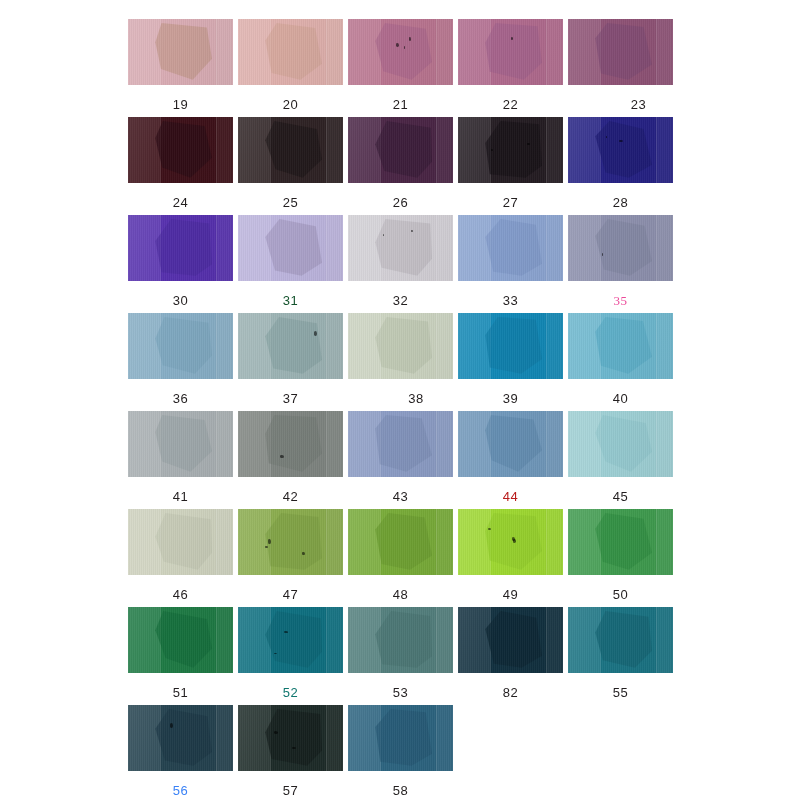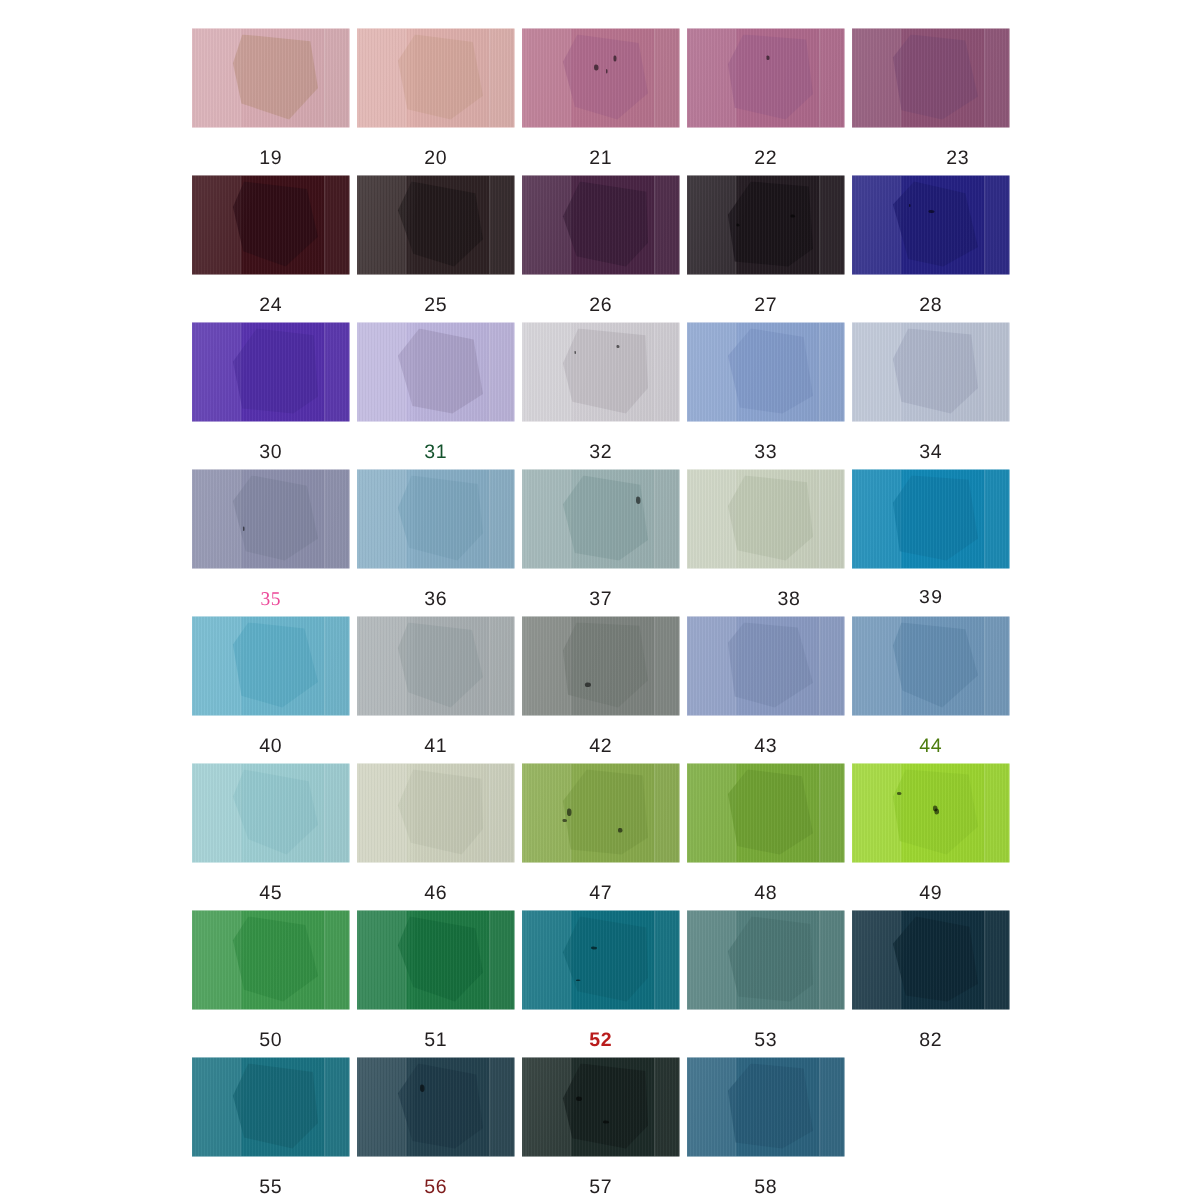--- a/index.html
+++ b/index.html
@@ -317,32 +317,20 @@
           <div class="band-right"></div>
           <div class="band-seam"></div>
           <div class="band-seam2"></div>
           <div class="patch" style="background: rgb(126, 151, 198); opacity: 0.68; clip-path: polygon(27% 0%, 89% 10%, 100% 79%, 64% 100%, 14% 93%, 0% 32%);"></div>
           <div class="texture"></div>
           <div class="vignette"></div>
         </div>
         <div class="swatch-label" style="color: rgb(35, 31, 32);">33</div>
       </div>
       <div class="swatch-cell">
-        <div class="swatch-chip" style="background: rgb(188, 196, 214);">
-          <div class="band-left"></div>
-          <div class="band-right"></div>
-          <div class="band-seam"></div>
-          <div class="band-seam2"></div>
-          <div class="patch" style="background: rgb(170, 178, 198); opacity: 0.83; clip-path: polygon(18% 0%, 92% 7%, 100% 70%, 68% 100%, 10% 86%, 0% 36%);"></div>
-          <div class="texture"></div>
-          <div class="vignette"></div>
-        </div>
-        <div class="swatch-label" style="color: rgb(35, 31, 32);">34</div>
-      </div>
-      <div class="swatch-cell">
         <div class="swatch-chip" style="background: rgb(141, 144, 173);">
           <div class="band-left"></div>
           <div class="band-right"></div>
           <div class="band-seam"></div>
           <div class="band-seam2"></div>
           <div class="patch" style="background: rgb(128, 132, 159); opacity: 0.68; clip-path: polygon(22% 0%, 87% 12%, 100% 74%, 61% 100%, 15% 89%, 0% 30%);"></div>
           <div class="texture"></div>
           <div class="vignette"></div>
           <div class="speck" style="left: 32%; top: 57%; width: 1.9px; height: 3px;"></div>
         </div>
@@ -388,21 +376,21 @@
       <div class="swatch-cell">
         <div class="swatch-chip" style="background: rgb(17, 136, 182);">
           <div class="band-left"></div>
           <div class="band-right"></div>
           <div class="band-seam"></div>
           <div class="band-seam2"></div>
           <div class="patch" style="background: rgb(15, 123, 166); opacity: 0.72; clip-path: polygon(22% 0%, 89% 5%, 100% 74%, 63% 100%, 8% 89%, 0% 32%);"></div>
           <div class="texture"></div>
           <div class="vignette"></div>
         </div>
-        <div class="swatch-label" style="color: rgb(35, 31, 32); font-family: Liberation Mono, monospace;">39</div>
+        <div class="swatch-label" style="color: rgb(35, 31, 32);">39</div>
       </div>
       <div class="swatch-cell">
         <div class="swatch-chip" style="background: rgb(108, 183, 206);">
           <div class="band-left"></div>
           <div class="band-right"></div>
           <div class="band-seam"></div>
           <div class="band-seam2"></div>
           <div class="patch" style="background: rgb(90, 171, 196); opacity: 0.75; clip-path: polygon(18% 0%, 84% 7%, 100% 70%, 58% 100%, 10% 86%, 0% 26%);"></div>
           <div class="texture"></div>
           <div class="vignette"></div>
@@ -449,21 +437,21 @@
       <div class="swatch-cell">
         <div class="swatch-chip" style="background: rgb(112, 152, 187);">
           <div class="band-left"></div>
           <div class="band-right"></div>
           <div class="band-seam"></div>
           <div class="band-seam2"></div>
           <div class="patch" style="background: rgb(95, 137, 173); opacity: 0.7; clip-path: polygon(10% 0%, 85% 8%, 100% 62%, 58% 100%, 11% 80%, 0% 27%);"></div>
           <div class="texture"></div>
           <div class="vignette"></div>
         </div>
-        <div class="swatch-label" style="color: #4d7c0f;">44</div>
+        <div class="swatch-label" style="color: #b91c1c;">44</div>
       </div>
       <div class="swatch-cell">
         <div class="swatch-chip" style="background: rgb(158, 207, 212);">
           <div class="band-left"></div>
           <div class="band-right"></div>
           <div class="band-seam"></div>
           <div class="band-seam2"></div>
           <div class="patch" style="background: rgb(140, 195, 201); opacity: 0.55; clip-path: polygon(13% 0%, 89% 14%, 100% 65%, 63% 100%, 18% 82%, 0% 32%);"></div>
           <div class="texture"></div>
           <div class="vignette"></div>
@@ -553,21 +541,21 @@
           <div class="band-left"></div>
           <div class="band-right"></div>
           <div class="band-seam"></div>
           <div class="band-seam2"></div>
           <div class="patch" style="background: rgb(11, 99, 115); opacity: 0.61; clip-path: polygon(20% 0%, 98% 13%, 100% 72%, 75% 100%, 17% 88%, 0% 42%);"></div>
           <div class="texture"></div>
           <div class="vignette"></div>
           <div class="speck" style="left: 34%; top: 69%; width: 3.6px; height: 1.5px;"></div>
           <div class="speck" style="left: 44%; top: 37%; width: 4px; height: 1.7px;"></div>
         </div>
-        <div class="swatch-label" style="color: #b91c1c; font-weight: bold;">52</div>
+        <div class="swatch-label" style="color: #0f766e;">52</div>
       </div>
       <div class="swatch-cell">
         <div class="swatch-chip" style="background: rgb(83, 127, 125);">
           <div class="band-left"></div>
           <div class="band-right"></div>
           <div class="band-seam"></div>
           <div class="band-seam2"></div>
           <div class="patch" style="background: rgb(74, 116, 114); opacity: 0.72; clip-path: polygon(28% 0%, 97% 9%, 100% 80%, 73% 100%, 12% 94%, 0% 41%);"></div>
           <div class="texture"></div>
           <div class="vignette"></div>
@@ -602,21 +590,21 @@
         <div class="swatch-chip" style="background: rgb(36, 66, 79);">
           <div class="band-left"></div>
           <div class="band-right"></div>
           <div class="band-seam"></div>
           <div class="band-seam2"></div>
           <div class="patch" style="background: rgb(27, 55, 69); opacity: 0.69; clip-path: polygon(24% 0%, 92% 13%, 100% 76%, 67% 100%, 17% 91%, 0% 35%);"></div>
           <div class="texture"></div>
           <div class="vignette"></div>
           <div class="speck" style="left: 40%; top: 28%; width: 3.1px; height: 4.1px;"></div>
         </div>
-        <div class="swatch-label" style="color: #7f1d1d;">56</div>
+        <div class="swatch-label" style="color: #3b82f6;">56</div>
       </div>
       <div class="swatch-cell">
         <div class="swatch-chip" style="background: rgb(29, 43, 40);">
           <div class="band-left"></div>
           <div class="band-right"></div>
           <div class="band-seam"></div>
           <div class="band-seam2"></div>
           <div class="patch" style="background: rgb(20, 31, 29); opacity: 0.78; clip-path: polygon(21% 0%, 97% 9%, 100% 73%, 74% 100%, 11% 88%, 0% 41%);"></div>
           <div class="texture"></div>
           <div class="vignette"></div>

